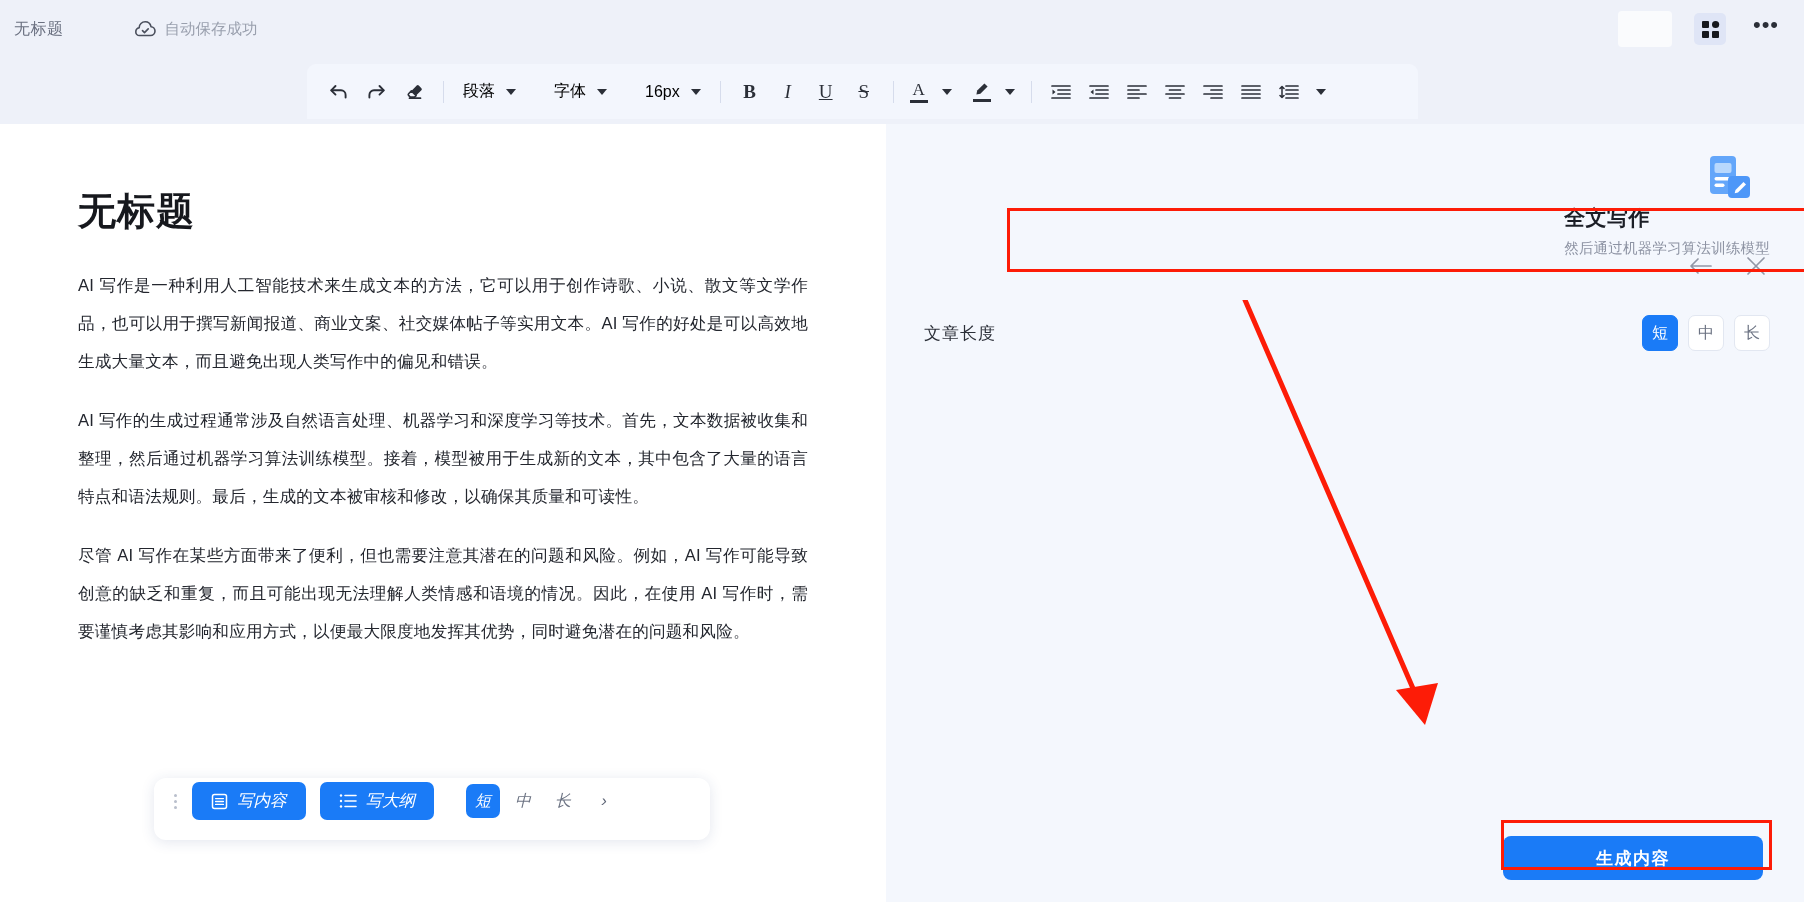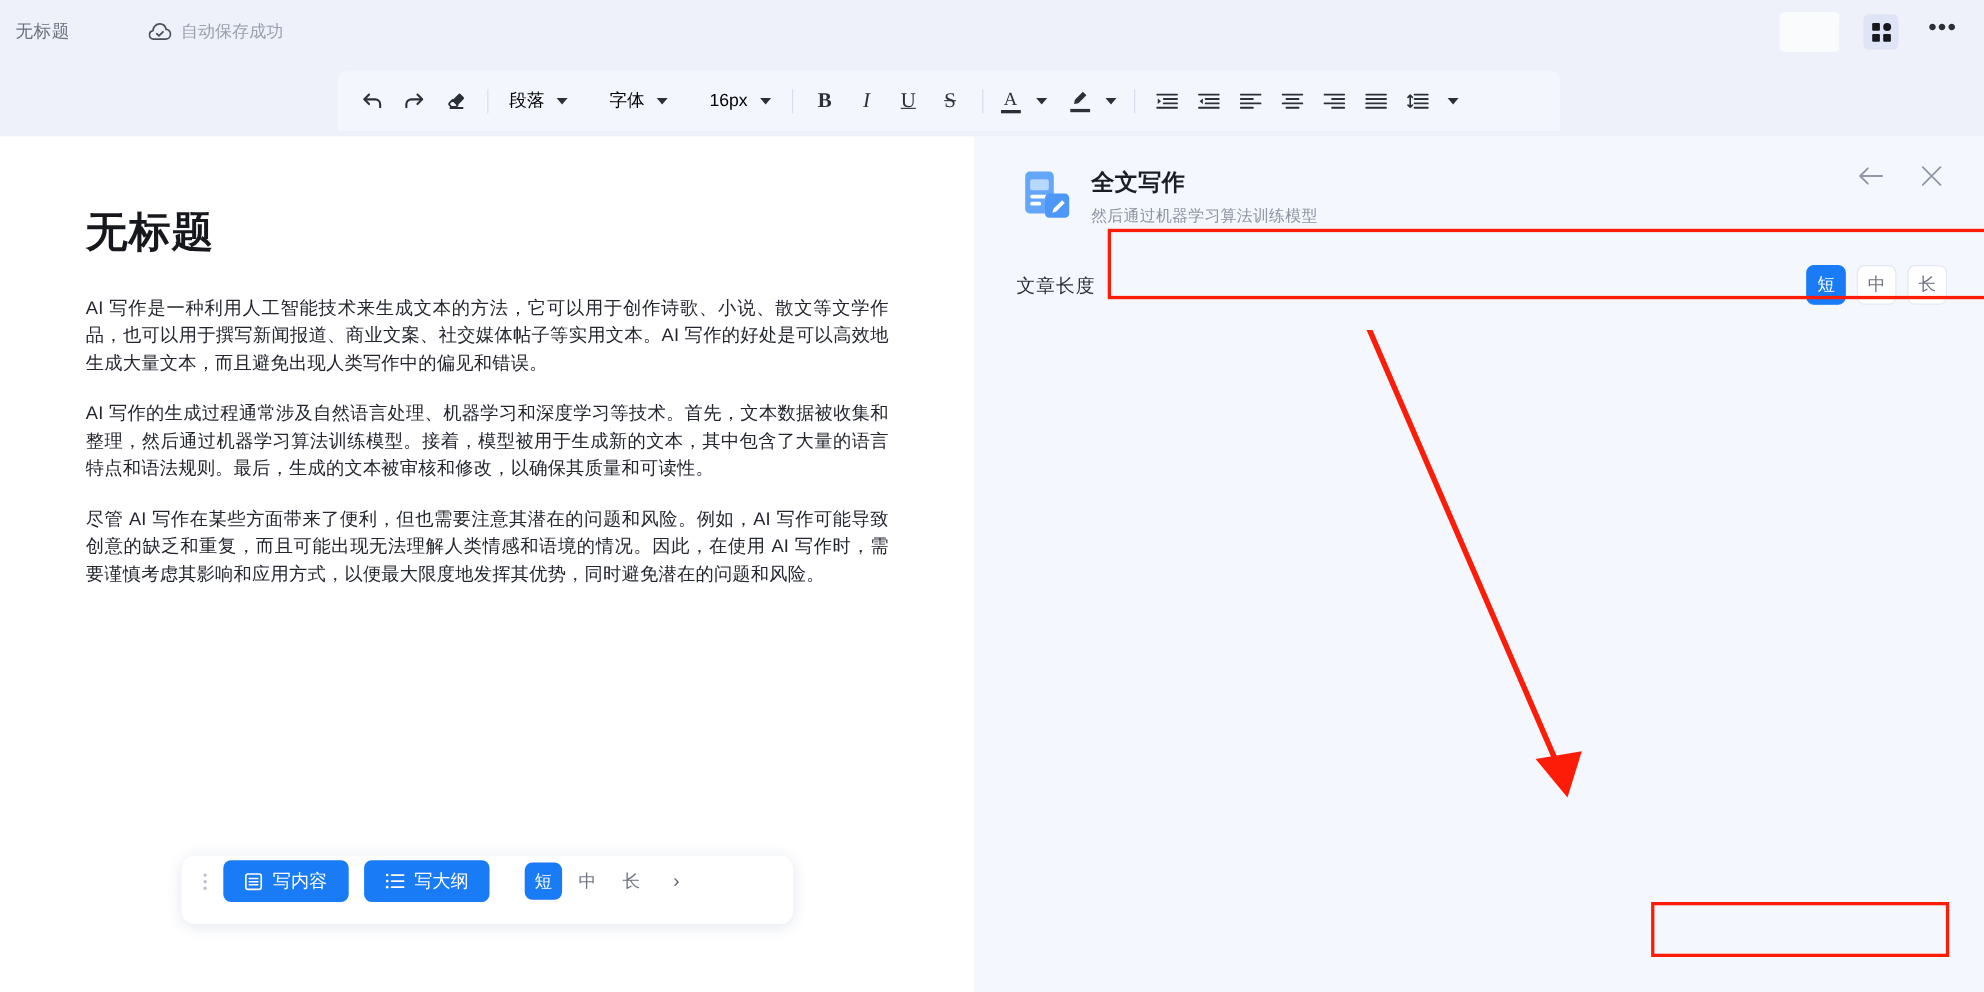--- a/index.html
+++ b/index.html
@@ -158,41 +158,42 @@
   }
   .doc-h1 {
     font-size: 38px;
     font-weight: bold;
     color: #16181d;
     margin: 0 0 30px 0;
     letter-spacing: 1px;
   }
   .doc-p {
     font-size: 16.6px;
-    line-height: 25px;
+    line-height: 38px;
     color: #23262e;
     margin: 0 0 21px 0;
     text-align: justify;
     letter-spacing: .2px;
   }
 
   
   .float-bar {
     position: absolute;
-    left: 165px;
+    left: 154px;
     top: 778px;
     width: 556px;
     height: 62px;
     background: #ffffff;
     border-radius: 12px;
     box-shadow: 0 2px 14px rgba(40,60,120,.13);
     display: flex;
     align-items: center;
     padding: 0 16px 16px 10px;
     box-sizing: border-box;
+    font-style: italic;
   }
   .drag-handle {
     width: 22px;
     height: 34px;
     display: flex;
     flex-direction: column;
     align-items: center;
     justify-content: center;
     gap: 3px;
     margin-right: 6px;
@@ -249,23 +250,24 @@
   .side-panel {
     position: absolute;
     top: 124px;
     left: 886px;
     width: 918px;
     height: 778px;
     background: #f4f7fd;
   }
   .panel-head {
     display: flex;
-    align-items: flex-start;
+    align-items: flex-end;
     padding: 28px 34px 0 38px;
     box-sizing: border-box;
+    flex-direction: column;
   }
   .panel-icon { width: 52px; height: 52px; flex: none; margin-right: 16px; }
   .panel-icon svg { display:block; }
   .panel-titles { flex: 1; }
   .panel-title {
     font-size: 21px;
     font-weight: bold;
     color: #1b1e26;
     margin-bottom: 7px;
     letter-spacing: .4px;
@@ -634,20 +636,21 @@
 
   <div class="form-row len-row">
     <div class="form-label">文章长度</div>
     <div class="len-seg">
       <div class="len-item active">短</div>
       <div class="len-item">中</div>
       <div class="len-item">长</div>
     </div>
   </div>
 
+  <div class="gen-btn">生成内容</div>
 </div>
 
 <div class="anno-rect anno-title-rect"></div>
 <div class="anno-rect anno-gen-rect"></div>
 <svg class="anno-arrow" viewBox="0 0 300 440">
   <path d="M65 0 L238 400" stroke="#fd1c07" stroke-width="5" fill="none" stroke-linecap="round"></path>
   <path d="M245 425 L216 390 L258 383 Z" fill="#fd1c07"></path>
 </svg>
 
 </body></html>

